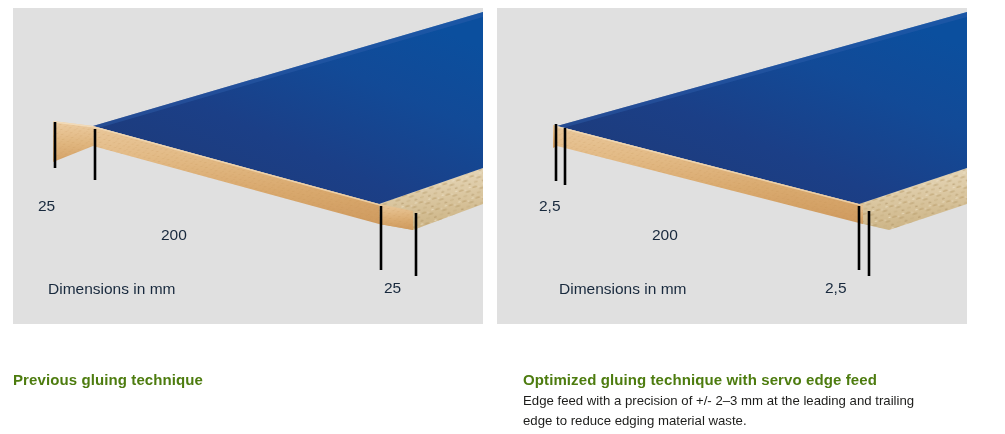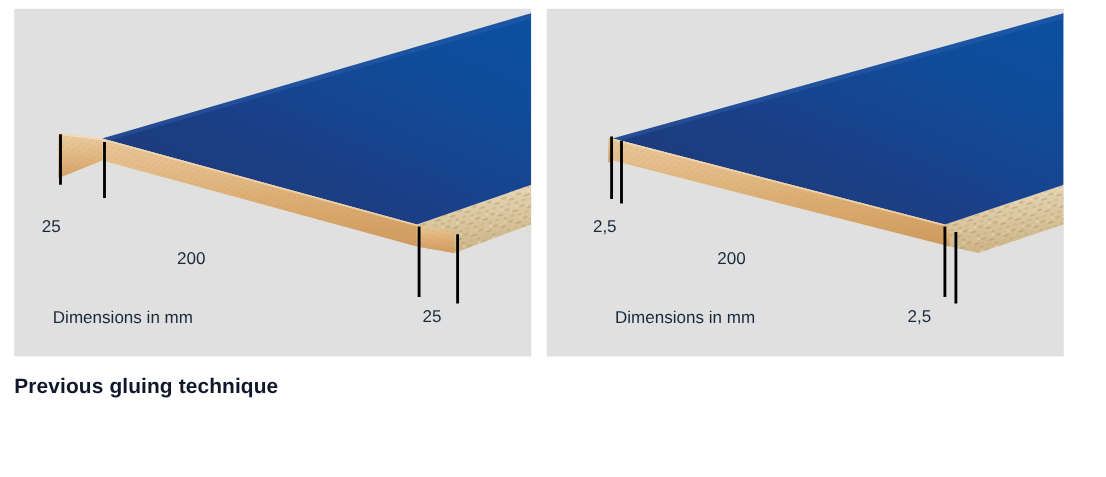--- a/index.html
+++ b/index.html
@@ -29,26 +29,27 @@
   
   .caption{
     position:absolute;
     top:342px;
     width:478px;
   }
   #cap-left{left:13px;}
   #cap-right{left:523px;}
 
   .cap-title{
-    color:#0f172a;
-    font-size:19px;
+    color:#4d7c0f;
+    font-size:15px;
     font-weight:bold;
     line-height:19px;
     letter-spacing:0.1px;
     white-space:nowrap;
+    margin-top:28px;
   }
   .cap-body{
     color:#1d1d1b;
     font-size:13.2px;
     line-height:19.5px;
     margin-top:2px;
     max-width:452px;
   }
   .cap-body span{display:block;}
 
@@ -229,14 +230,21 @@
       <text class="dimtext" x="328" y="285" text-anchor="start">2,5</text>
 
       <text class="dimtext" x="62" y="286" text-anchor="start">Dimensions in mm</text>
     </svg>
   </div>
 
   <div class="caption" id="cap-left">
     <div class="cap-title">Previous gluing technique</div>
   </div>
 
+  <div class="caption" id="cap-right">
+    <div class="cap-title">Optimized gluing technique with servo edge feed</div>
+    <div class="cap-body">
+      <span>Edge feed with a precision of +/- 2–3 mm at the leading and trailing</span>
+      <span>edge to reduce edging material waste.</span>
+    </div>
+  </div>
 
 </div>
 
 </body></html>

